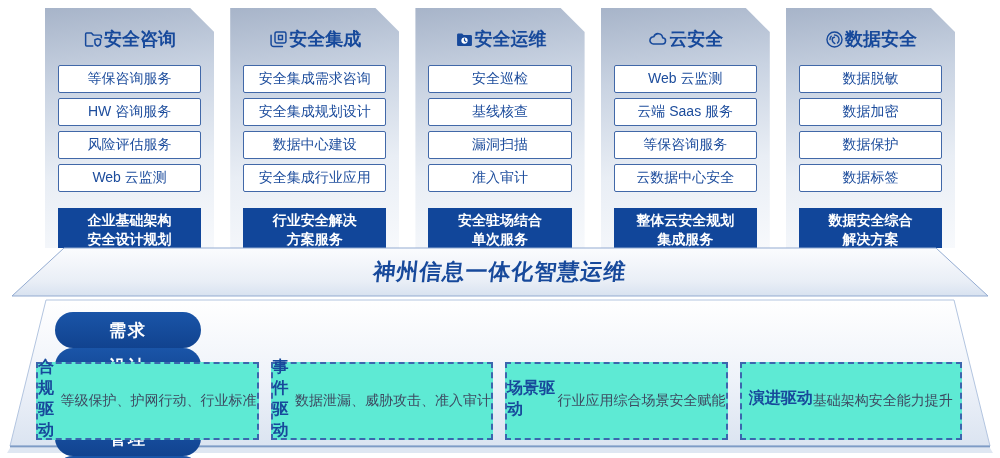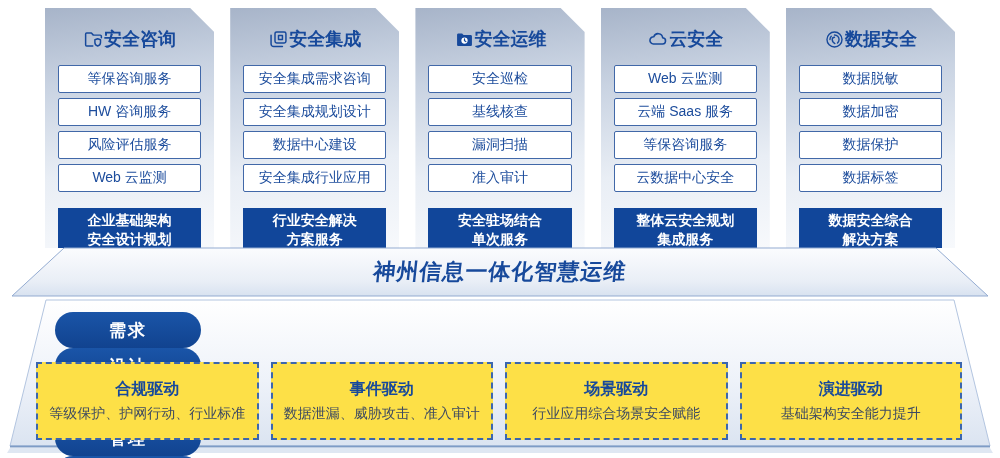--- a/index.html
+++ b/index.html
@@ -67,22 +67,22 @@
     display:flex; align-items:center; justify-content:center;
   }
 
   
   .drivers {
     position:absolute; top:362px; left:36px; width:926px;
     display:flex; gap:12px;
   }
   .driver {
     flex:1; height:78px; box-sizing:border-box;
-    border:2px dashed #3b66ae; background:#fde047;
-    display:flex; flex-direction:column; align-items:center; justify-content:center;
+    border:2px dashed #3b66ae; background:#5eead4;
+    display:flex; flex-direction:row; align-items:center; justify-content:center;
   }
   .driver-title { color:#17499b; font-size:16px; font-weight:bold; margin-bottom:5px; }
   .driver-desc  { color:#3e4a61; font-size:14px; white-space:nowrap; }
 </style>
 </head>
 <body>
 
 <div class="stage">
 
   <div class="cards">

